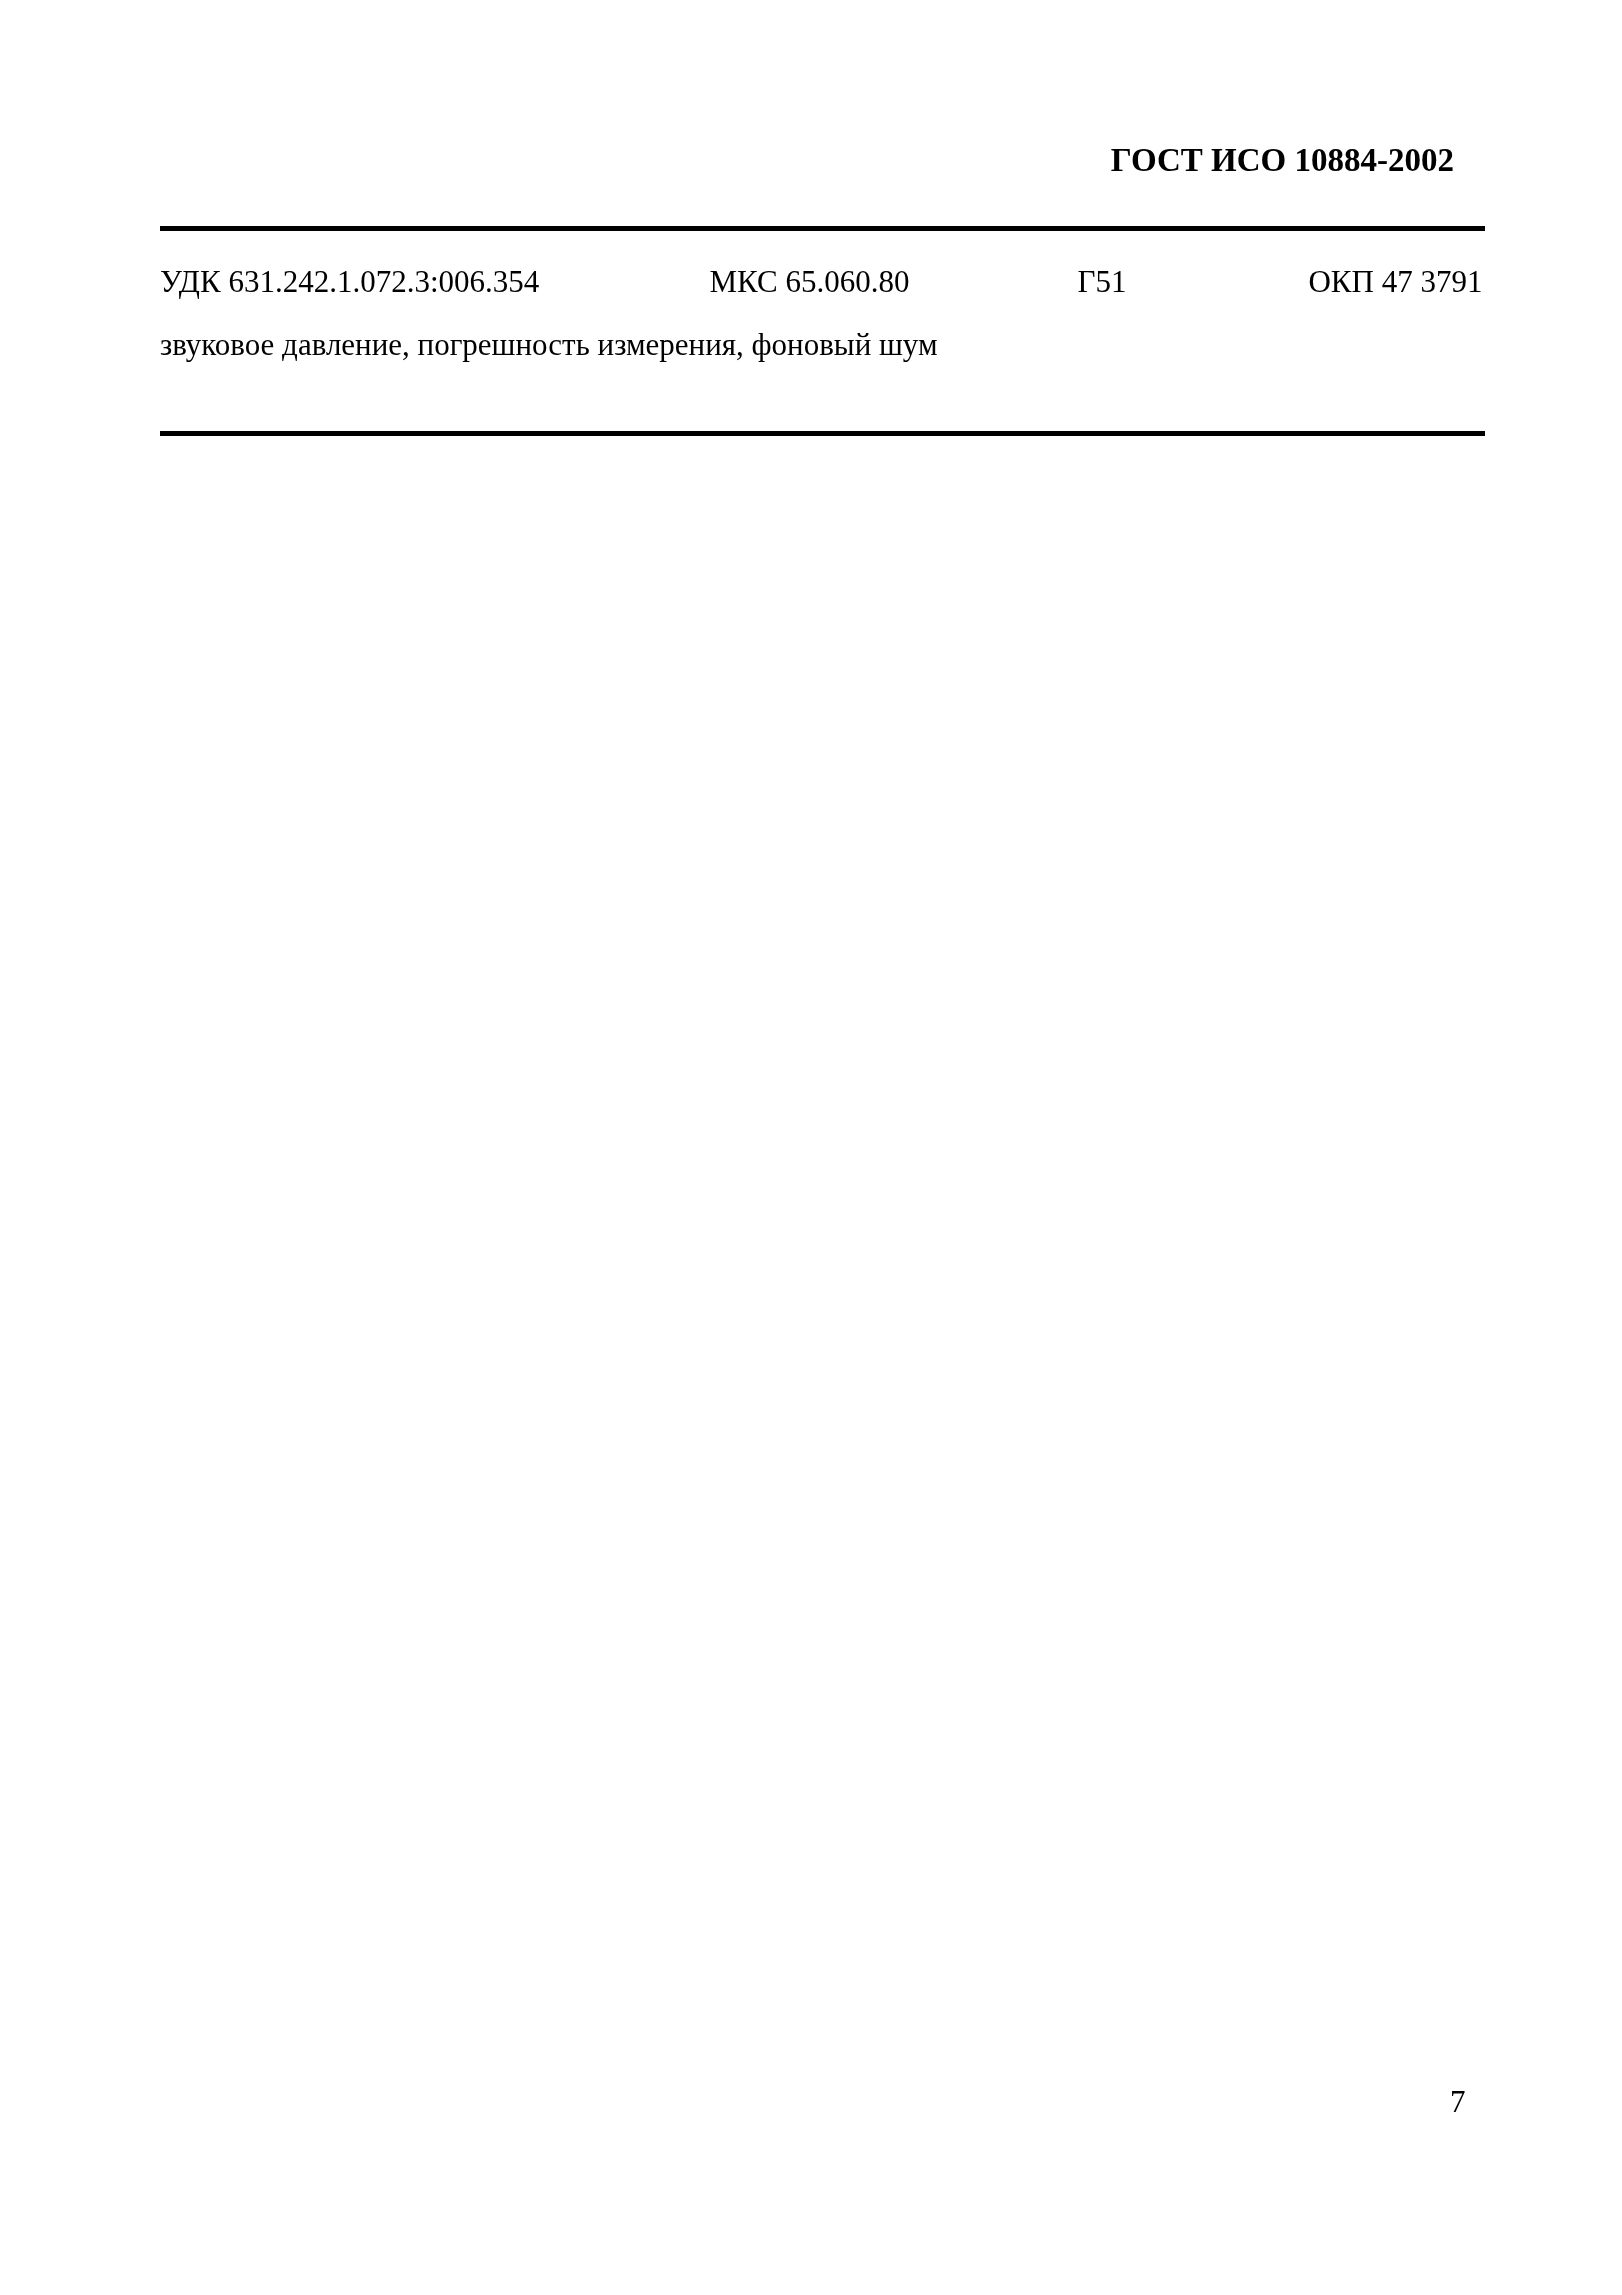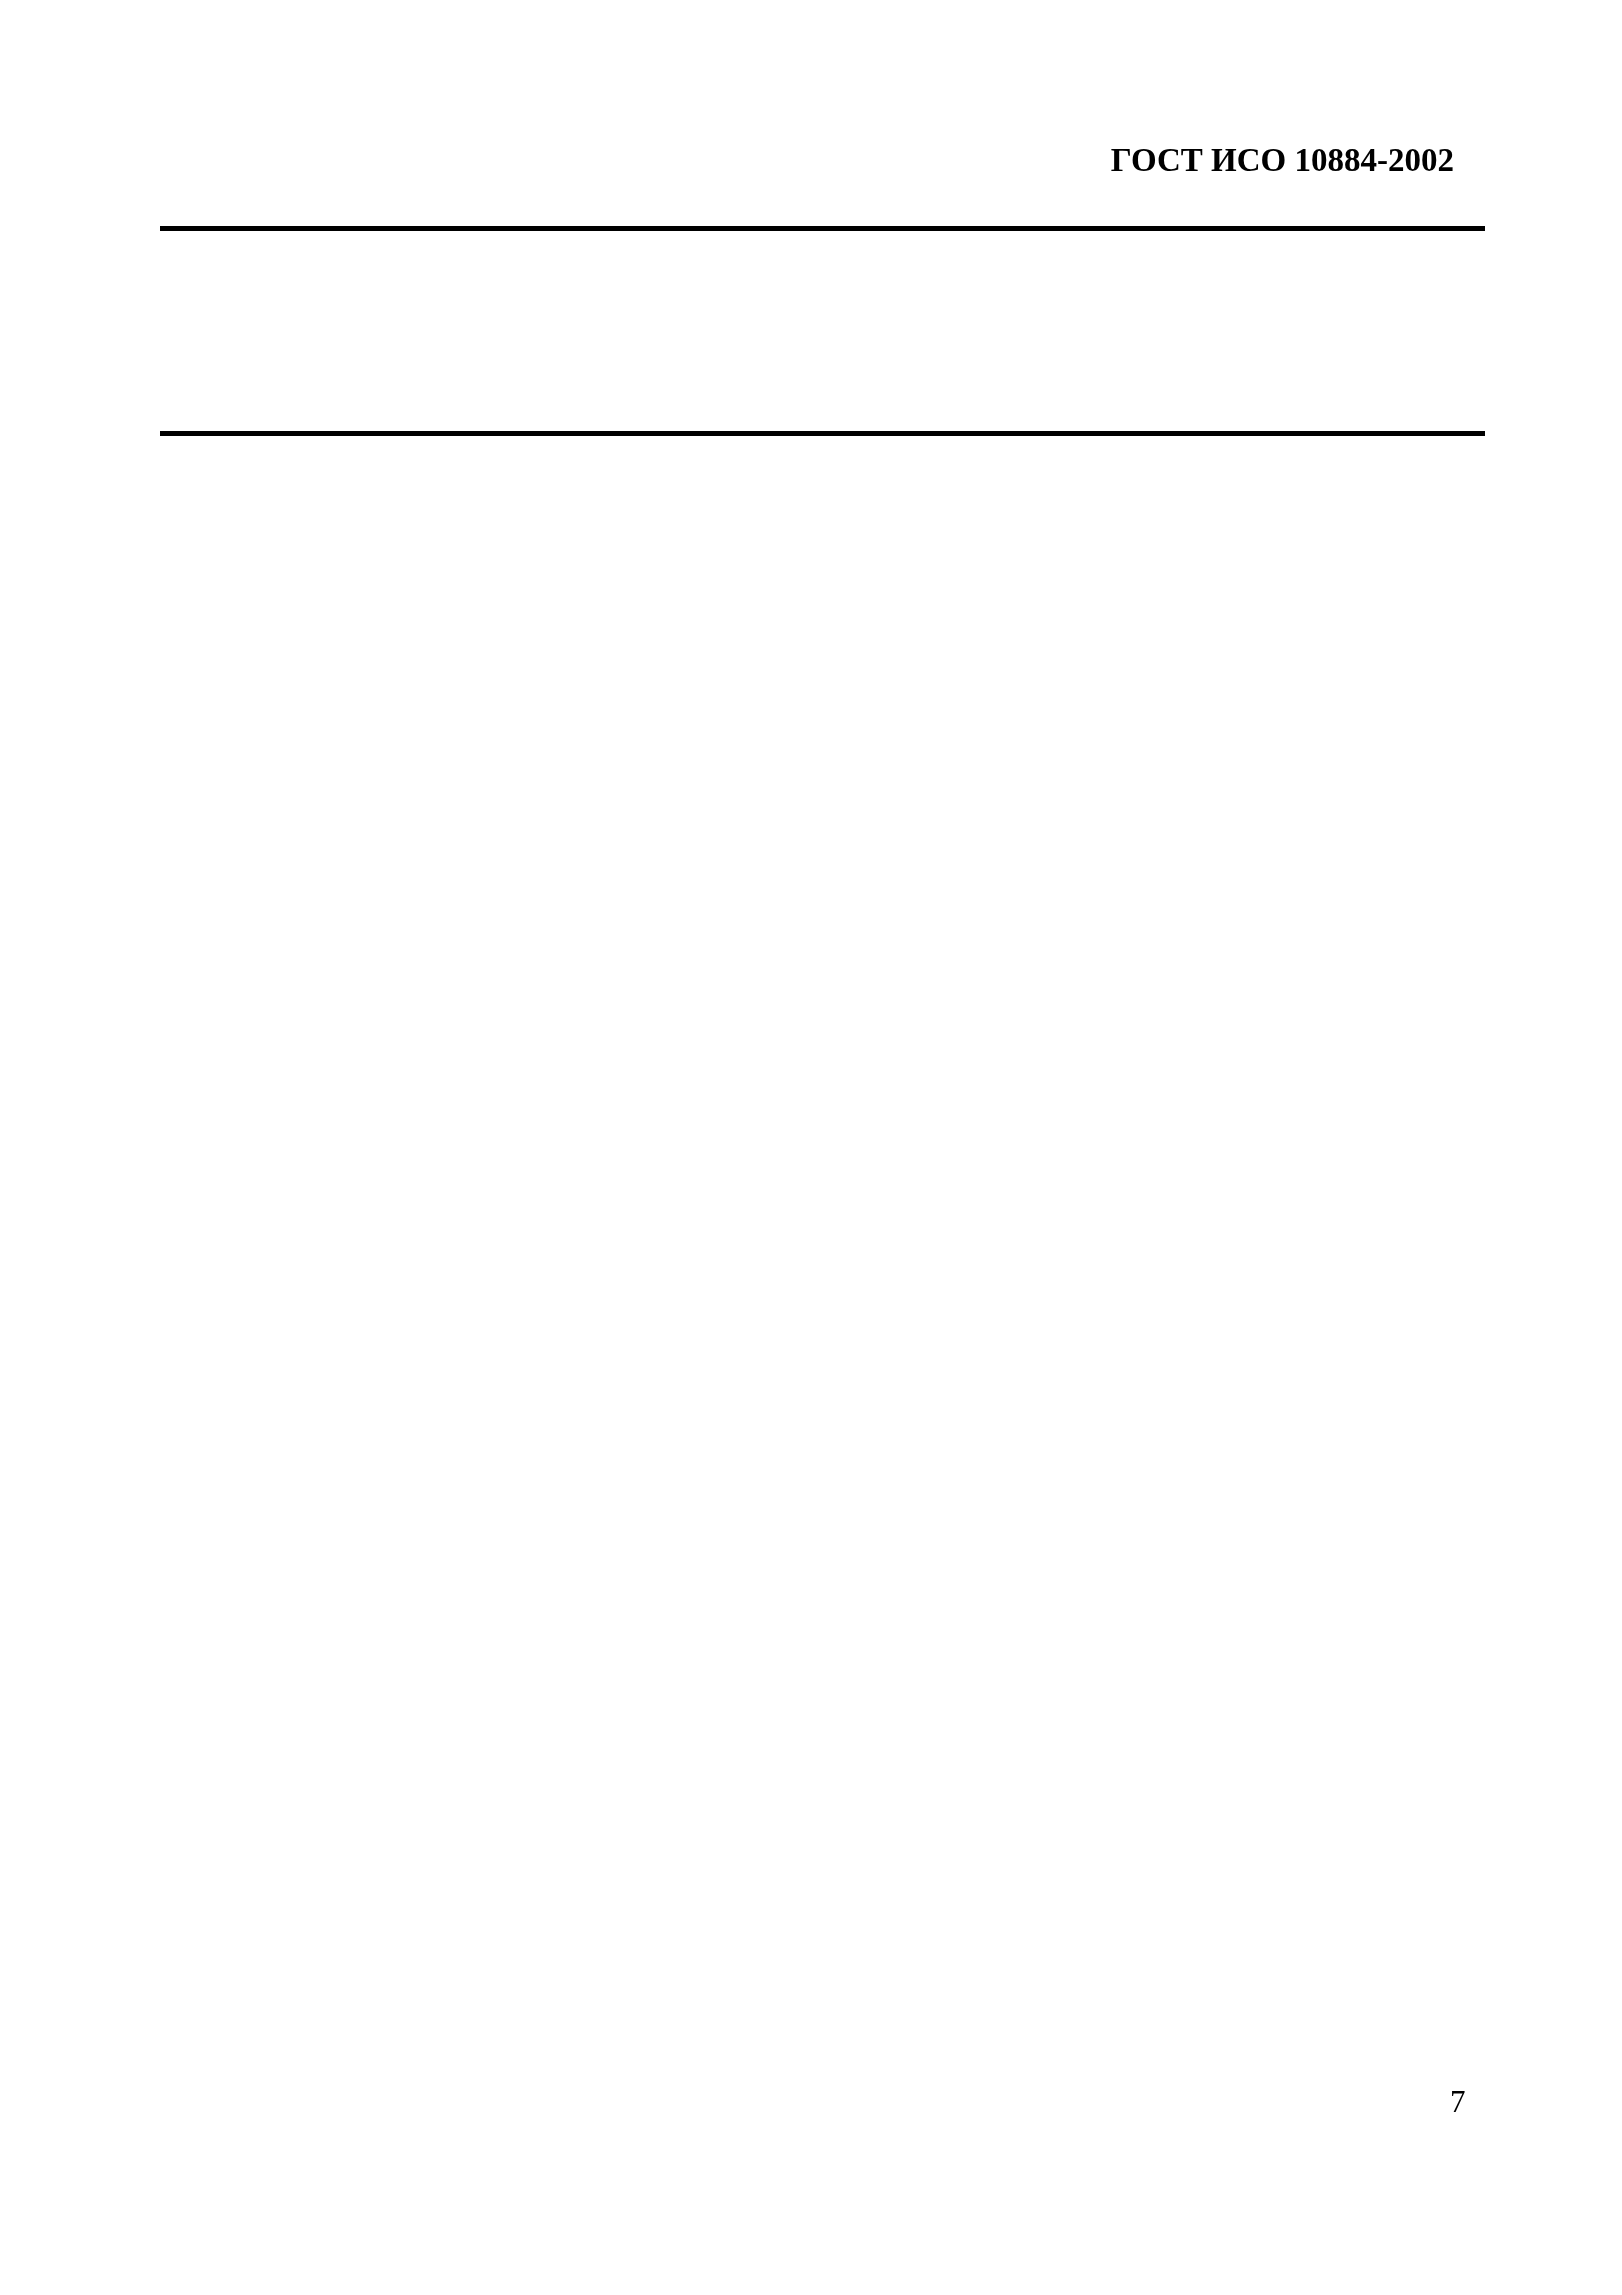--- a/index.html
+++ b/index.html
@@ -87,22 +87,29 @@
 </style>
 </head>
 <body>
 
 <div class="sheet">
 
   <div class="running-header">ГОСТ ИСО 10884-2002</div>
 
   <div class="rule rule-top"></div>
 
+  <div class="codes-row">
+    <span class="udk-code">УДК 631.242.1.072.3:006.354</span>
+    <span class="mks-code">МКС 65.060.80</span>
+    <span class="group-code">Г51</span>
+    <span class="okp-code">ОКП 47 3791</span>
+  </div>
 
   <div class="keywords">
+    <span class="kw-line">звуковое давление, погрешность измерения, фоновый шум</span>
   </div>
 
   <div class="rule rule-bottom"></div>
 
   <div class="page-number">7</div>
 
 </div>
 
 
 </body></html>

